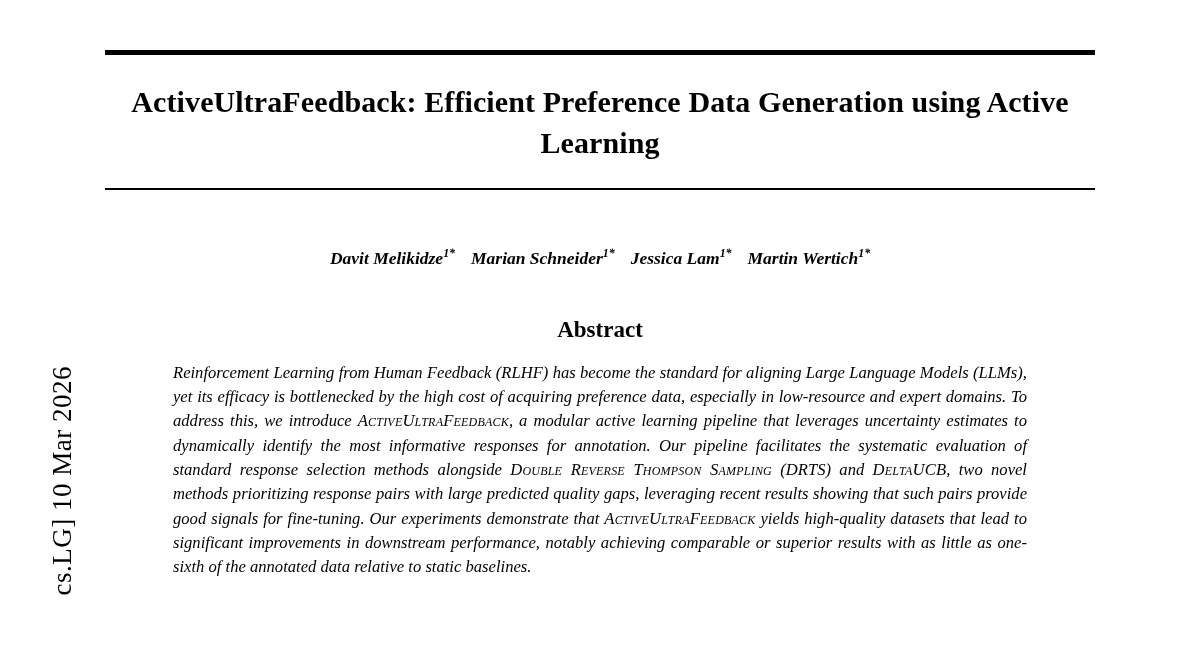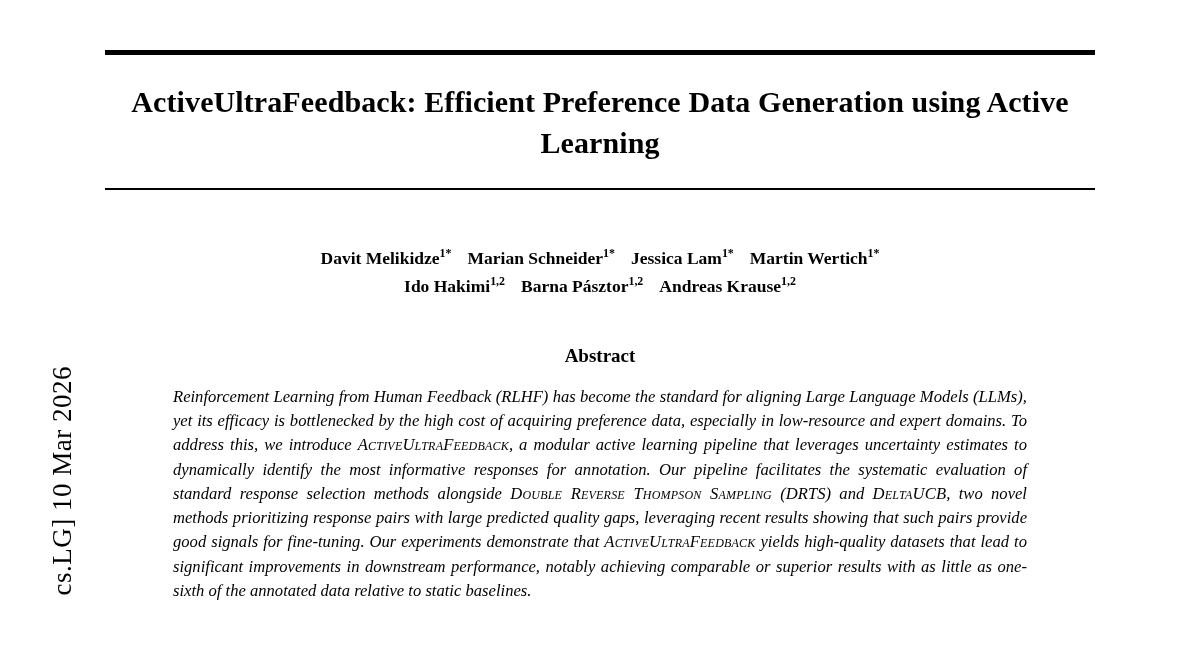--- a/index.html
+++ b/index.html
@@ -68,20 +68,21 @@
     background: #000;
     width: 990px;
   }
 
   .authors {
     margin-top: 54px;
     text-align: center;
     font-size: 17.5px;
     font-weight: bold;
     line-height: 1.55;
+    font-style: italic;
   }
   .authors .name {
     white-space: nowrap;
   }
   .authors .sep {
     display: inline-block;
     width: 16px;
   }
   sup {
     font-size: 0.68em;
@@ -99,21 +100,21 @@
     font-weight: normal;
   }
   .affils .gap {
     display: inline-block;
     width: 42px;
   }
 
   .abstract-head {
     margin-top: 45px;
     text-align: center;
-    font-size: 19px;
+    font-size: 23px;
     font-weight: bold;
   }
 
   .abstract-body {
     margin-top: 18px;
     margin-left: 68px;
     margin-right: 68px;
     font-size: 16.6px;
     line-height: 1.465;
     text-align: justify;
@@ -138,23 +139,20 @@
     <div class="rule-top"></div>
 
     <div class="title">ActiveUltraFeedback: Efficient Preference Data Generation using Active Learning</div>
 
     <div class="rule-bottom"></div>
 
     <div class="authors">
       <div>
         <span class="name"><span>Davit Melikidze</span><sup>1*</sup></span><span class="sep"></span><span class="name"><span>Marian Schneider</span><sup>1*</sup></span><span class="sep"></span><span class="name"><span>Jessica Lam</span><sup>1*</sup></span><span class="sep"></span><span class="name"><span>Martin Wertich</span><sup>1*</sup></span>
       </div>
-      <div>
-        <span class="name"><span>Ido Hakimi</span><sup>1,2</sup></span><span class="sep"></span><span class="name"><span>Barna Pásztor</span><sup>1,2</sup></span><span class="sep"></span><span class="name"><span>Andreas Krause</span><sup>1,2</sup></span>
-      </div>
     </div>
 
 
     <div class="abstract-head">Abstract</div>
 
     <div class="abstract-body"><span>Reinforcement Learning from Human Feedback (RLHF) has become the standard for aligning Large Language Models (LLMs), yet its efficacy is bottlenecked by the high cost of acquiring preference data, especially in low-resource and expert domains. To address this, we introduce </span><span class="smallcaps">ActiveUltraFeedback</span><span>, a modular active learning pipeline that leverages uncertainty estimates to dynamically identify the most informative responses for annotation. Our pipeline facilitates the systematic evaluation of standard response selection methods alongside </span><span class="smallcaps">Double Reverse Thompson Sampling</span><span> (DRTS) and </span><span class="smallcaps">DeltaUCB</span><span>, two novel methods prioritizing response pairs with large predicted quality gaps, leveraging recent results showing that such pairs provide good signals for fine-tuning. Our experiments demonstrate that </span><span class="smallcaps">ActiveUltraFeedback</span><span> yields high-quality datasets that lead to significant improvements in downstream performance, notably achieving comparable or superior results with as little as one-sixth of the annotated data relative to static baselines.</span></div>
 
   </div>
 </div>
 

